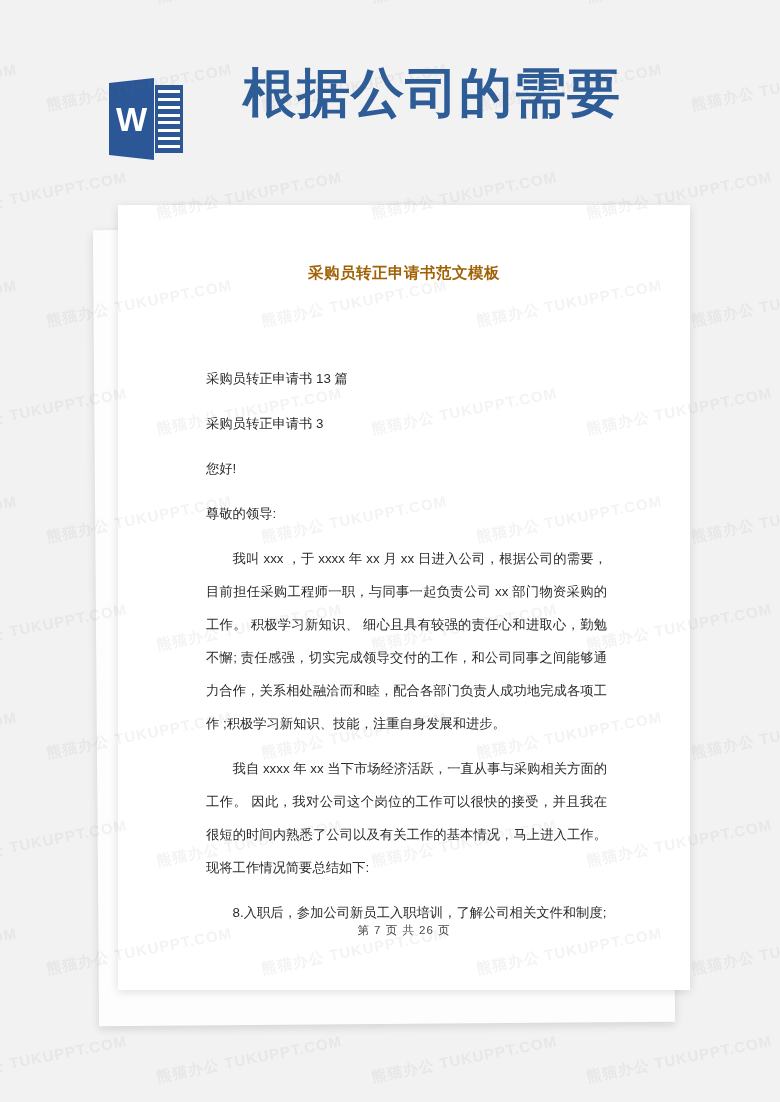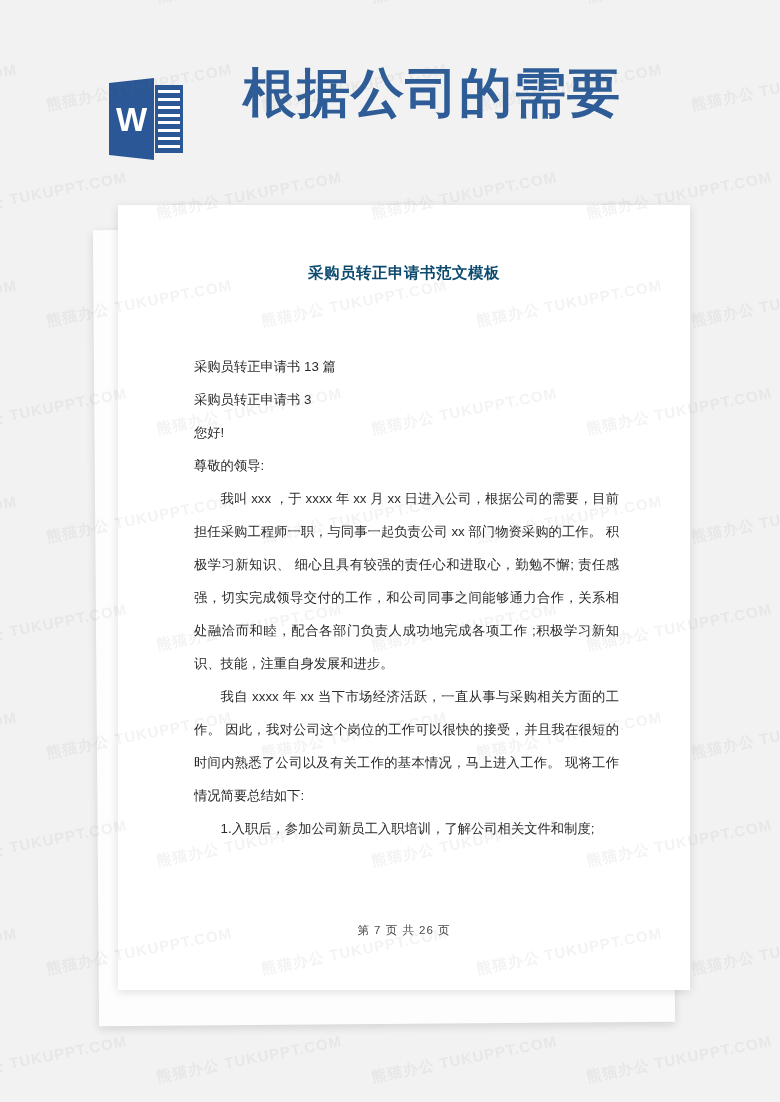--- a/index.html
+++ b/index.html
@@ -146,36 +146,36 @@
     box-sizing: border-box;
     padding: 0;
     font-family: "Liberation Sans", "DejaVu Sans", sans-serif;
   }
   .doc-title {
     position: absolute;
     left: 0;
     top: 58px;
     width: 572px;
     text-align: center;
-    color: #0c4a6e;
+    color: #a16207;
     font-size: 15.5px;
     font-weight: bold;
     letter-spacing: 0.5px;
   }
   .doc-body {
     position: absolute;
     left: 76px;
     top: 145px;
     width: 425px;
     font-size: 13.3px;
     color: #2b2b2b;
     line-height: 33px;
   }
   .doc-body p {
-    margin: 0;
+    margin: 12px;
     text-align: justify;
     text-justify: inter-ideograph;
   }
   .p-indent {
     text-indent: 2em;
   }
   .p-noindent {
     text-indent: 0;
   }
   .doc-footer {
@@ -219,21 +219,21 @@
 
 <div class="doc">
   <div class="doc-title">采购员转正申请书范文模板</div>
   <div class="doc-body" id="doc-body">
       <p class="p-noindent">采购员转正申请书 13 篇</p>
       <p class="p-noindent">采购员转正申请书 3</p>
       <p class="p-noindent">您好!</p>
       <p class="p-noindent">尊敬的领导:</p>
       <p class="p-indent">我叫 xxx ，于 xxxx 年 xx 月 xx 日进入公司，根据公司的需要，目前担任采购工程师一职，与同事一起负责公司 xx 部门物资采购的工作。 积极学习新知识、 细心且具有较强的责任心和进取心，勤勉不懈; 责任感强，切实完成领导交付的工作，和公司同事之间能够通力合作，关系相处融洽而和睦，配合各部门负责人成功地完成各项工作 ;积极学习新知识、技能，注重自身发展和进步。</p>
       <p class="p-indent">我自 xxxx 年 xx 当下市场经济活跃，一直从事与采购相关方面的工作。 因此，我对公司这个岗位的工作可以很快的接受，并且我在很短的时间内熟悉了公司以及有关工作的基本情况，马上进入工作。 现将工作情况简要总结如下:</p>
-      <p class="p-indent">1.入职后，参加公司新员工入职培训，了解公司相关文件和制度;</p>
+      <p class="p-indent">8.入职后，参加公司新员工入职培训，了解公司相关文件和制度;</p>
     </div>
   <div class="doc-footer">第 7 页 共 26 页</div>
 </div>
 
 <div class="watermark-layer" id="watermark-layer">
     <span class="wm" style="left: -60px; top: -30px;">熊猫办公 TUKUPPT.COM</span>
     <span class="wm" style="left: 155px; top: -30px;">熊猫办公 TUKUPPT.COM</span>
     <span class="wm" style="left: 370px; top: -30px;">熊猫办公 TUKUPPT.COM</span>
     <span class="wm" style="left: 585px; top: -30px;">熊猫办公 TUKUPPT.COM</span>
     <span class="wm" style="left: -170px; top: 78px;">熊猫办公 TUKUPPT.COM</span>

